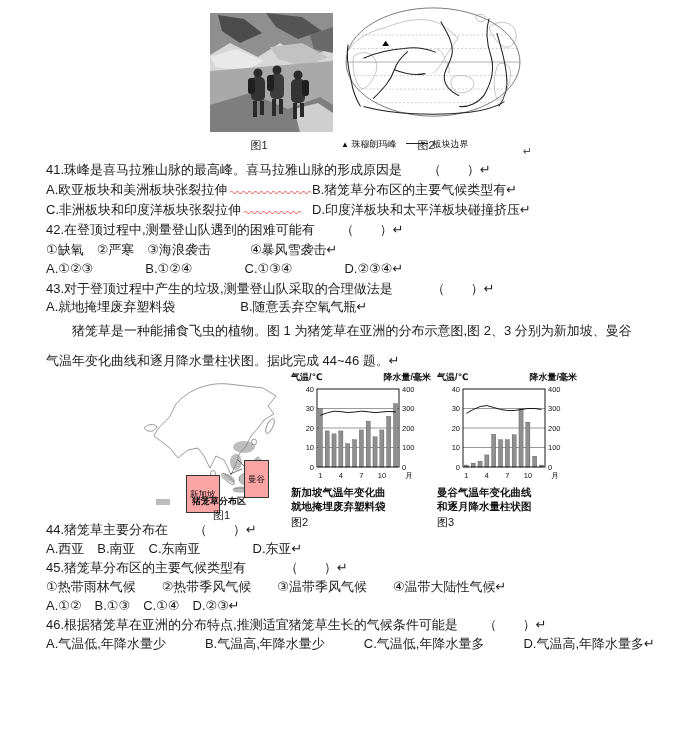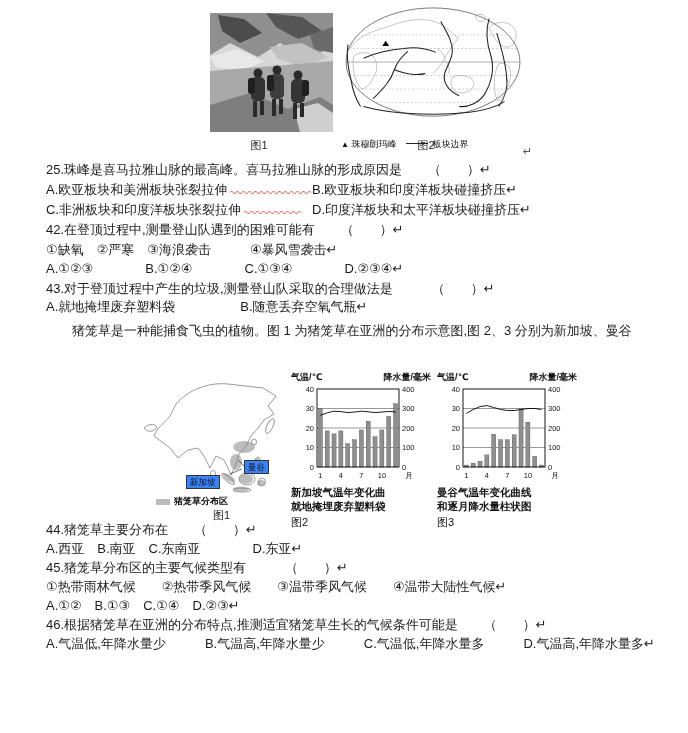--- a/index.html
+++ b/index.html
@@ -17,23 +17,23 @@
                           vertical-align:3px;margin:0 4px 0 10px;}
   .chart{position:absolute;width:140px;}
   .chart .axis-labels{display:flex;justify-content:space-between;font-size:9px;
                       font-weight:bold;color:#111;padding:0 0 1px 0;gap:8px;}
   .chart svg{display:block;}
   .chart-caption{text-align:left;font-size:10.5px;font-weight:bold;color:#111;line-height:14px;}
   .chart-caption .figno{font-weight:normal;font-size:11px;margin-top:2px;}
   svg{font-family:"Liberation Sans","DejaVu Sans",sans-serif;}
   .asiamap{position:absolute;left:58px;top:376px;width:235px;height:146px;}
   .asiamap .maplabel{position:absolute;font-size:8.5px;color:#111;border:1px solid #333;
-                     background:#3b82f6;padding:0 3px;line-height:12px;}
+                     background:#fca5a5;padding:12px 3px;line-height:12px;}
   .asiamap .legendrow{position:absolute;left:98px;top:119px;font-size:9px;font-weight:bold;
-                      color:#111;display:flex;align-items:center;gap:4px;}
+                      color:#111;display:flex;align-items:center;gap:22px;}
   .asiamap .swatch{display:inline-block;width:14px;height:6px;background:#bcbcbc;}
   .asiamap .cap{position:absolute;left:155px;top:132px;font-size:11px;color:#222;}
   .photo{position:absolute;left:210px;top:13px;width:123px;height:119px;}
   .worldmap{position:absolute;left:341px;top:6px;width:185px;height:114px;}
 </style>
 </head>
 <body>
 
 <div class="page">
 
@@ -102,36 +102,37 @@
         <path d="M158,28 C163,44 167,58 168,72 C170,84 166,96 160,104"></path>
         <path d="M20,104 C50,112 92,114 130,110 C146,108 158,104 166,99"></path>
       </g>
       <polygon points="43,36 46.5,41.5 39.5,41.5" fill="#000"></polygon>
     </svg>
   </div>
   <div class="map-legend"><span class="tri">▲</span> <span>珠穆朗玛峰</span><span class="lineswatch"></span><span>板块边界</span></div>
   <div class="fig-caption" style="left:341px;top:138px;width:170px">图2</div>
   <div class="pilcrow" style="left:523px;top:145px">↵</div>
 
-  <div class="tline" style="top:161px">25.珠峰是喜马拉雅山脉的最高峰。喜马拉雅山脉的形成原因是　　（　　）↵</div>
+  <div class="tline" style="top:161px">41.珠峰是喜马拉雅山脉的最高峰。喜马拉雅山脉的形成原因是　　（　　）↵</div>
 
   <div class="tline" style="top:181px"><span>A.欧亚板块和美洲板块张裂拉伸</span><svg class="sq" width="86" height="5" viewBox="0 0 86 5">
         <path d="M1 3.5 q1.5 -3 3 0 t3 0 t3 0 t3 0 t3 0 t3 0 t3 0 t3 0 t3 0 t3 0 t3 0 t3 0 t3 0 t3 0 t3 0 t3 0 t3 0 t3 0 t3 0 t3 0 t3 0 t3 0 t3 0 t3 0 t3 0 t3 0 t3 0" stroke="#e03a2e" fill="none" stroke-width="0.9"></path>
-      </svg><span class="col2">B.欧亚板块和印度洋板块碰撞挤压↵</span></div>
+      </svg><span class="col2">B.猪笼草分布区的主要气候类型有↵</span></div>
 
   <div class="tline" style="top:201px"><span>C.非洲板块和印度洋板块张裂拉伸</span><svg class="sq" width="62" height="5" viewBox="0 0 62 5">
         <path d="M1 3.5 q1.5 -3 3 0 t3 0 t3 0 t3 0 t3 0 t3 0 t3 0 t3 0 t3 0 t3 0 t3 0 t3 0 t3 0 t3 0 t3 0 t3 0 t3 0 t3 0 t3 0" stroke="#e03a2e" fill="none" stroke-width="0.9"></path>
       </svg><span class="col2">D.印度洋板块和太平洋板块碰撞挤压↵</span></div>
 
   <div class="tline" style="top:221px">42.在登顶过程中,测量登山队遇到的困难可能有　　（　　）↵</div>
   <div class="tline" style="top:241px">①缺氧　②严寒　③海浪袭击　　　④暴风雪袭击↵</div>
   <div class="tline" style="top:260px">A.①②③　　　　B.①②④　　　　C.①③④　　　　D.②③④↵</div>
   <div class="tline" style="top:280px">43.对于登顶过程中产生的垃圾,测量登山队采取的合理做法是　　　（　　）↵</div>
   <div class="tline" style="top:298px">A.就地掩埋废弃塑料袋　　　　　B.随意丢弃空氧气瓶↵</div>
   <div class="tline" style="top:322px">　　猪笼草是一种能捕食飞虫的植物。图 1 为猪笼草在亚洲的分布示意图,图 2、3 分别为新加坡、曼谷</div>
+  <div class="tline" style="top:352px">气温年变化曲线和逐月降水量柱状图。据此完成 44~46 题。↵</div>
 
   <div class="asiamap">
     <svg viewBox="0 0 235 146" width="235" height="146">
 
       <g fill="#bdbdbd" stroke="none">
         <ellipse cx="186" cy="71" rx="11" ry="6"></ellipse>
         <ellipse cx="178" cy="86" rx="6" ry="8"></ellipse>
         <ellipse cx="171" cy="102" rx="7" ry="3" transform="rotate(35 171 102)"></ellipse>
         <ellipse cx="188" cy="103" rx="7" ry="5"></ellipse>
         <ellipse cx="199" cy="88" rx="4" ry="6"></ellipse>

